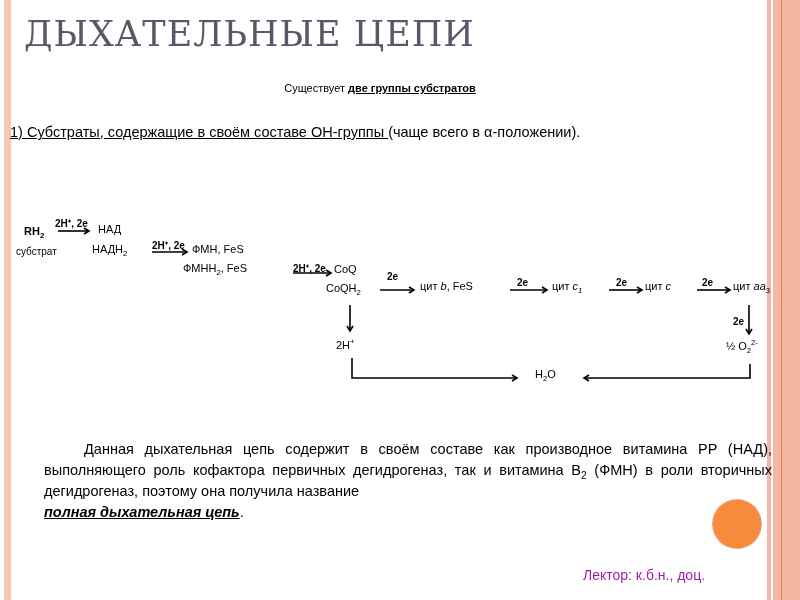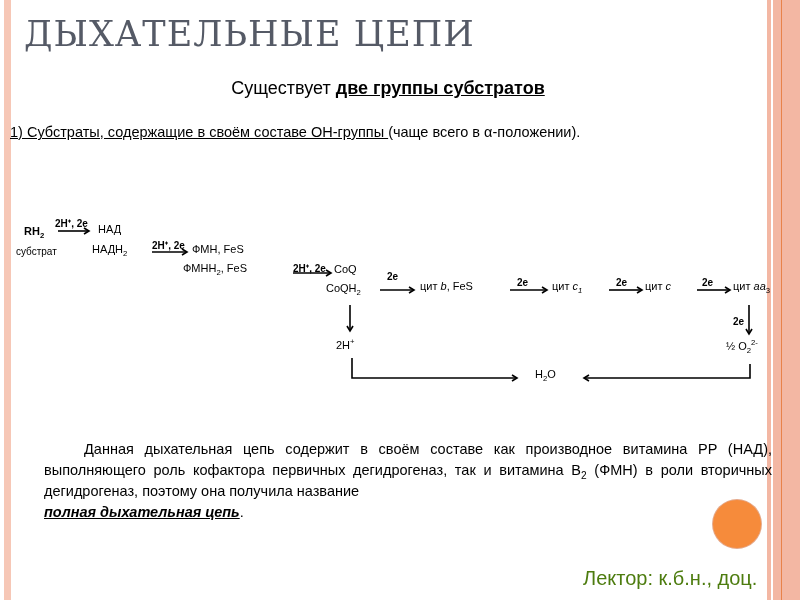--- a/index.html
+++ b/index.html
@@ -3,35 +3,35 @@
 <meta charset="utf-8">
 <style>
   html, body { margin:0; padding:0; }
   body { width:800px; height:600px; position:relative; overflow:hidden; background:#ffffff; font-family:"Liberation Sans", sans-serif; color:#000; }
   .left-bar { position:absolute; left:4px; top:0; width:7px; height:600px; background:#f6c7b6; }
   .right-stripes { position:absolute; left:767px; top:0; width:33px; height:600px; }
   .rs1 { position:absolute; left:0; top:0; width:4px; height:600px; background:#f3b7a3; }
   .rs2 { position:absolute; left:6px; top:0; width:27px; height:600px; background:#f3b7a3; }
   .rs3 { position:absolute; left:14px; top:0; width:1px; height:600px; background:#e8824a; }
   .title { position:absolute; left:24px; top:14px; font-family:"DejaVu Serif", serif; font-size:35px; letter-spacing:1px; color:#555a66; }
-  .intro { position:absolute; left:8px; top:78px; width:760px; text-align:center; font-size:18px; line-height:20px; }
+  .intro { position:absolute; left:0; top:78px; width:760px; text-align:center; font-size:11px; line-height:20px; }
   .intro b { text-decoration:underline; }
   .point1 { position:absolute; left:10px; top:122px; width:740px; font-size:14.5px; line-height:21px; }
   .point1 .hd { font-weight:normal; text-decoration:underline; }
   .point1 .body { padding-left:18px; text-align:justify; }
   .abs { position:absolute; white-space:nowrap; }
   .chem { font-size:11px; }
   .small { font-size:10px; font-weight:bold; }
   .tiny { font-size:10px; }
   sub, sup { font-size:70%; line-height:0; }
   .para2 { position:absolute; left:44px; top:439px; width:728px; font-size:14.5px; line-height:21px; text-align:justify; }
   .para2 .ind { display:inline-block; width:40px; }
   .para2 .em { font-weight:bold; font-style:italic; text-decoration:underline;margin-top:26px; }
   .circle { position:absolute; left:713px; top:500px; width:48px; height:48px; border-radius:50%; background:#f68b3b; box-shadow:0 0 0 1px #e5a98b; }
-  .lector { position:absolute; left:583px; top:567px; font-size:20px; color:#4d7c0f; white-space:nowrap; }
+  .lector { position:absolute; left:583px; top:567px; font-size:14px; color:#a21caf; white-space:nowrap; }
   svg.arrows { position:absolute; left:0; top:0; width:800px; height:600px; }
 </style>
 </head>
 <body>
 
 <div class="left-bar"></div>
 <div class="right-stripes">
   <div class="rs1"></div>
   <div class="rs2"></div>
   <div class="rs3"></div>

